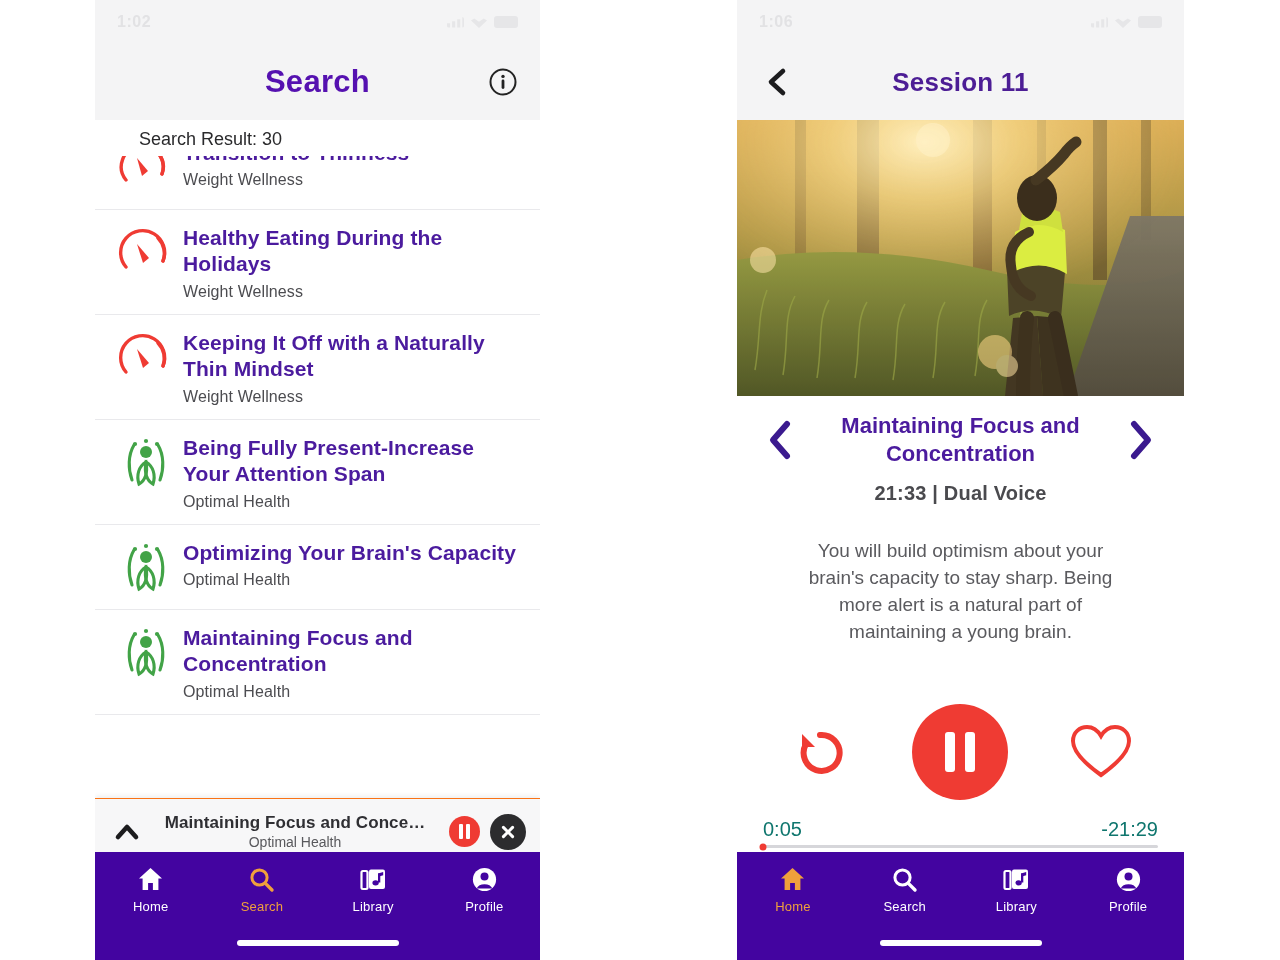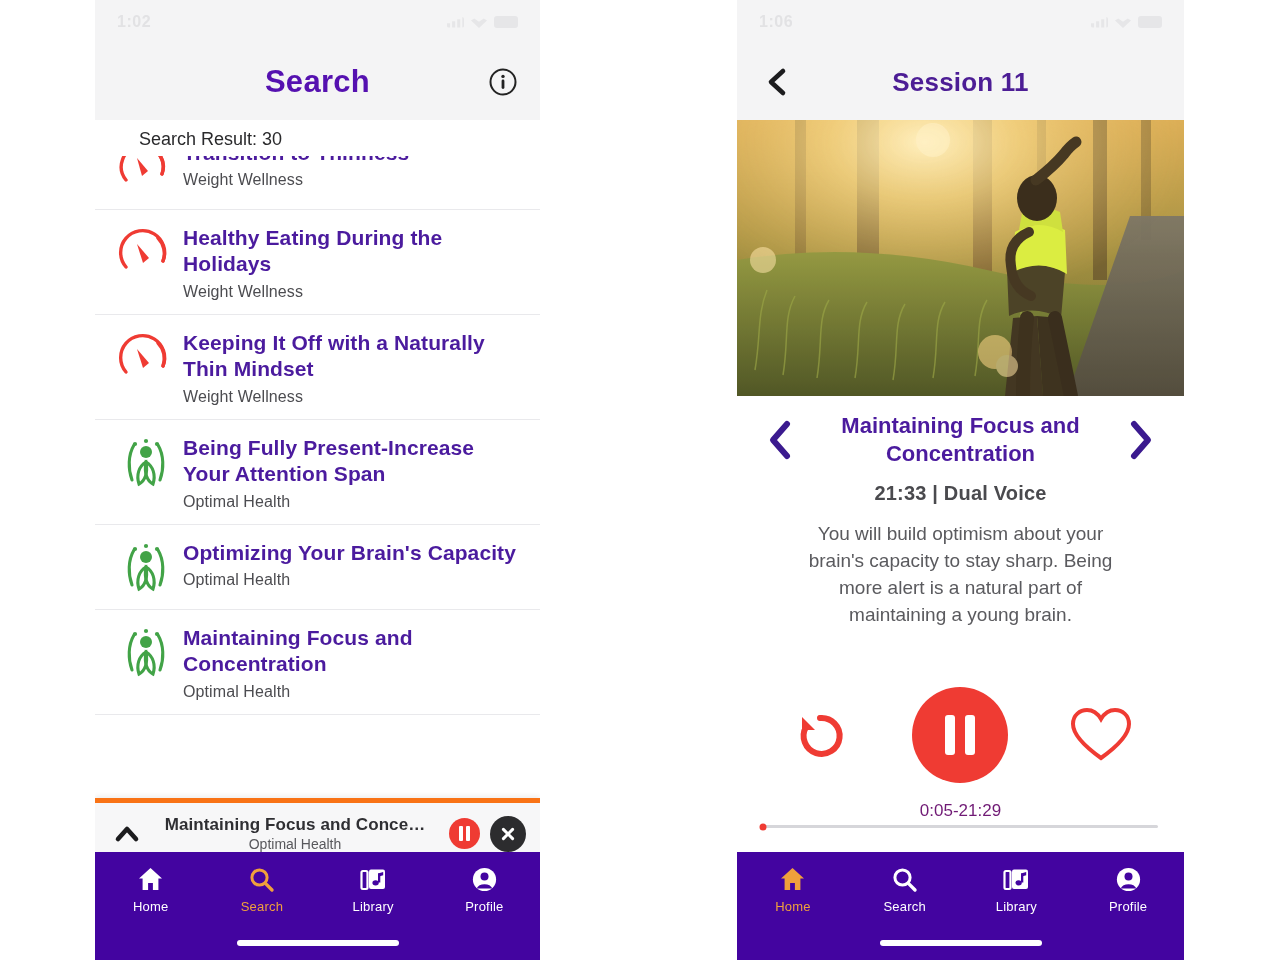--- a/index.html
+++ b/index.html
@@ -101,21 +101,21 @@
     font-size: 16px; color:#4c4c50; margin-top: 5px;
     letter-spacing:.1px;
   }
 
   
   .miniplayer {
     position:absolute; left:0; right:0; bottom: 108px;
     height: 54px; background:#f7f7f8;
     display:flex; align-items:center; gap: 10px;
     padding: 12px 14px 0 18px;
-    border-top: 5px solid #f97316;
+    border-top: 1px solid #f97316;
     box-shadow: 0 -2px 5px rgba(0,0,0,.07);
   }
   .chev-up { width: 28px; height: 28px; flex:none; }
   .mini-meta { flex:1; text-align:center; }
   .mini-title {
     font-size: 17px; font-weight: bold; color:#2f2f33;
     letter-spacing:.1px; line-height:1.15;
   }
   .mini-sub { font-size: 14px; color:#58585c; margin-top:1px; }
   .mini-btn { width: 31px; height: 31px; border-radius:50%; flex:none; position:relative; border:none; cursor:pointer; }
@@ -177,21 +177,21 @@
   .track-title {
     flex:1; text-align:center; font-size: 22px; font-weight:bold;
     color:#4b1b9e; line-height:1.28; padding: 0 6px;
   }
   .track-meta {
     text-align:center; font-size: 20px; font-weight:bold;
     color:#4a4a4e; margin-top: 14px; letter-spacing:.2px;
   }
   .track-desc {
     text-align:center; font-size: 19px; color:#5a5a5e;
-    line-height: 1.42; margin-top: 16px; padding: 0 58px;
+    line-height: 1.42; margin-top: 33px; padding: 0 58px;
   }
 
   
   .controls {
     display:flex; align-items:center; justify-content:center;
     gap: 62px; margin-top: 58px;
   }
   .replay-btn { width: 60px; height: 60px; cursor:pointer; }
   .play-main {
     width: 96px; height: 96px; border-radius:50%;
@@ -199,23 +199,23 @@
   }
   .play-main::before, .play-main::after {
     content:""; position:absolute; top: 28px; width: 10px; height: 40px;
     background:#fff; border-radius: 3px;
   }
   .play-main::before { left: 33px; }
   .play-main::after  { right: 33px; }
   .heart-btn { width: 62px; height: 56px; cursor:pointer; }
 
   .timerow {
-    display:flex; justify-content:center;
+    display:flex; justify-content:space-between;
     padding: 18px 26px 0 26px;
-    font-size: 17px; color:#701a75;
+    font-size: 20px; color:#0f766e;
   }
   .progress-wrap { padding: 4px 26px 0 26px; position:relative; }
   .progress-track { height: 3px; background:#d6d6da; border-radius:2px; position:relative; }
   .progress-dot {
     position:absolute; left: 0; top: 50%; transform:translate(-50%,-50%);
     width: 7px; height: 7px; border-radius:50%; background:#ef3b33;
   }
 </style>
 </head>
 <body>

